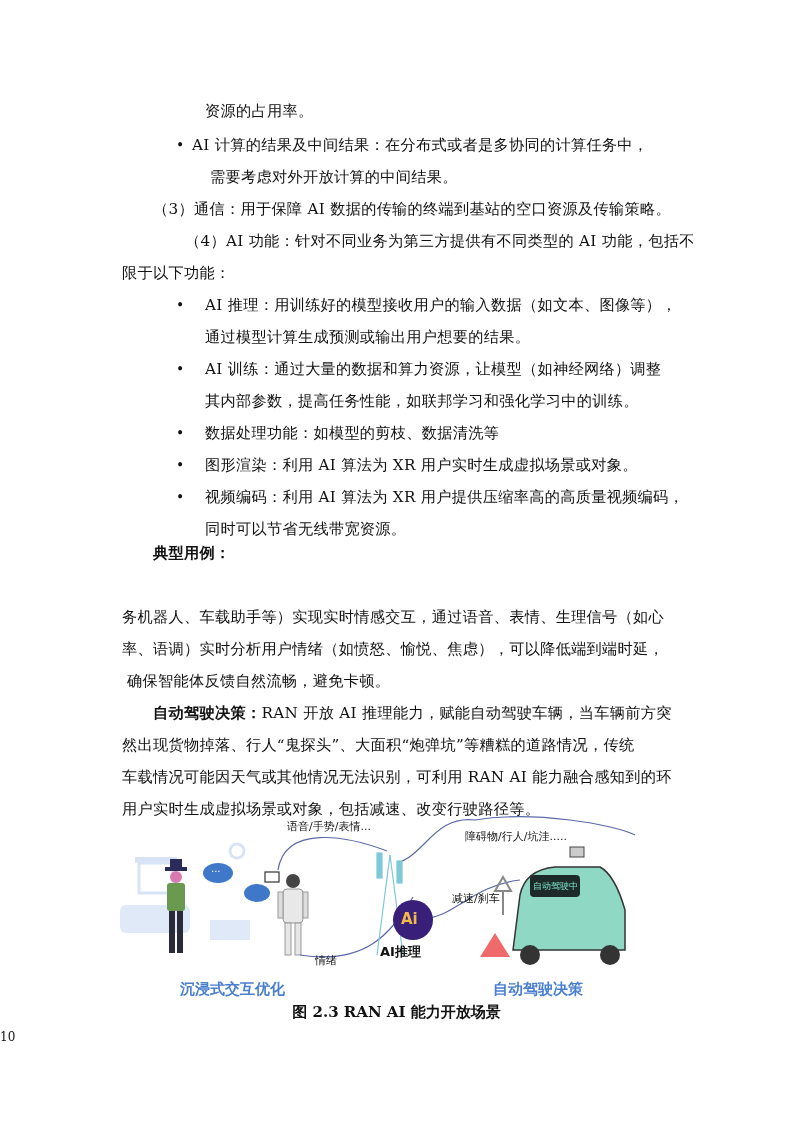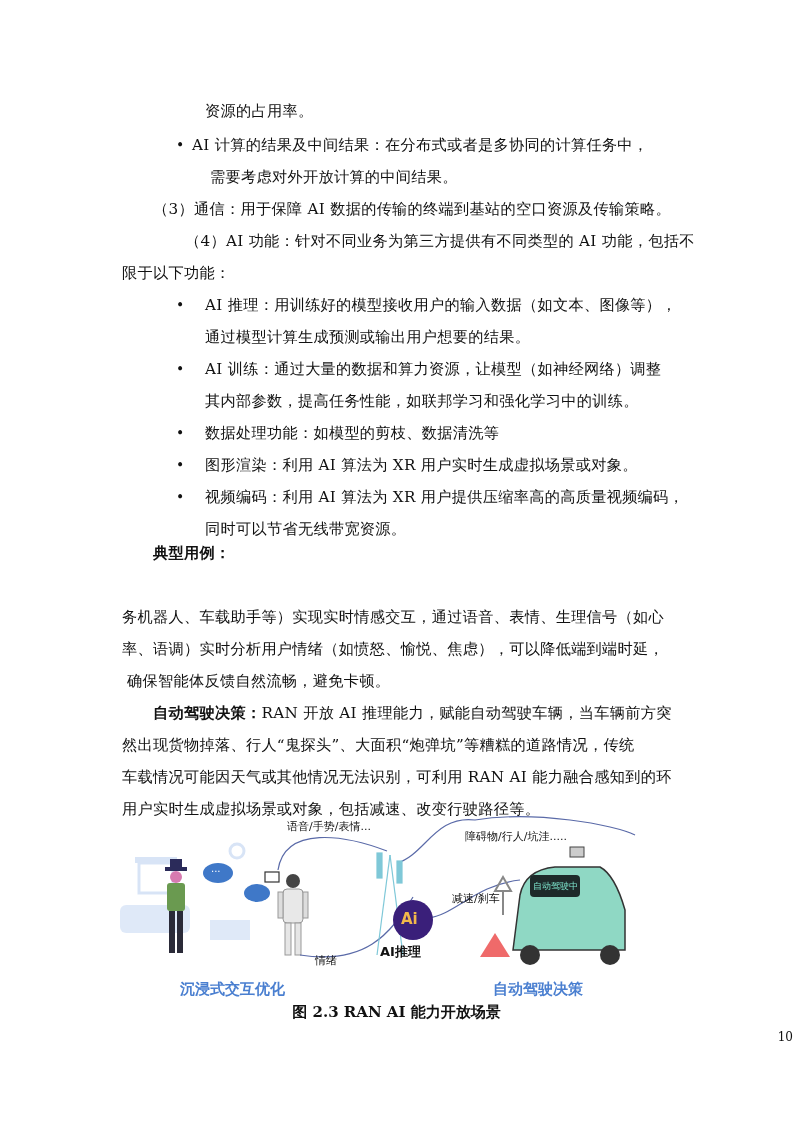--- a/index.html
+++ b/index.html
@@ -5,21 +5,21 @@
   html, body { margin: 0; padding: 0; background: #ffffff; }
   body { width: 793px; height: 1122px; position: relative; overflow: hidden;
          font-family: "DejaVu Serif", "Liberation Serif", serif; color: #111; }
   .page { position: absolute; left: 0; top: 0; width: 793px; height: 786px; }
   .line { position: absolute; font-size: 15.2px; line-height: 20px; white-space: nowrap; letter-spacing: 0.3px; }
   .bullet { position: absolute; font-size: 14px; line-height: 20px; }
   .bold { font-weight: bold; text-align: right; }
   .figure { position: absolute; left: 115px; top: 815px; width: 565px; height: 190px; }
   .fig-text { position: absolute; font-family: "DejaVu Sans", "Liberation Sans", sans-serif; white-space: nowrap; }
   .caption { position: absolute; left: 0; width: 793px; text-align: center; top: 1003px; font-size: 15px; font-weight: bold; }
-  .pagenum { position: absolute; left: 0; width: 793px; text-align: right; top: 1030px; font-size: 12px; }
+  .pagenum { position: absolute; left: 0; width: 793px; text-align: left; top: 1030px; font-size: 12px; }
 </style>
 </head>
 <body>
 
 <div class="page">
 
   <div id="lines">
       <div class="line" style="left: 205px; top: 101px;">资源的占用率。</div>
       <div class="line" style="left: 192px; top: 135px;">AI 计算的结果及中间结果：在分布式或者是多协同的计算任务中，</div>
       <div class="bullet" style="left: 176px; top: 135px;">•</div>

